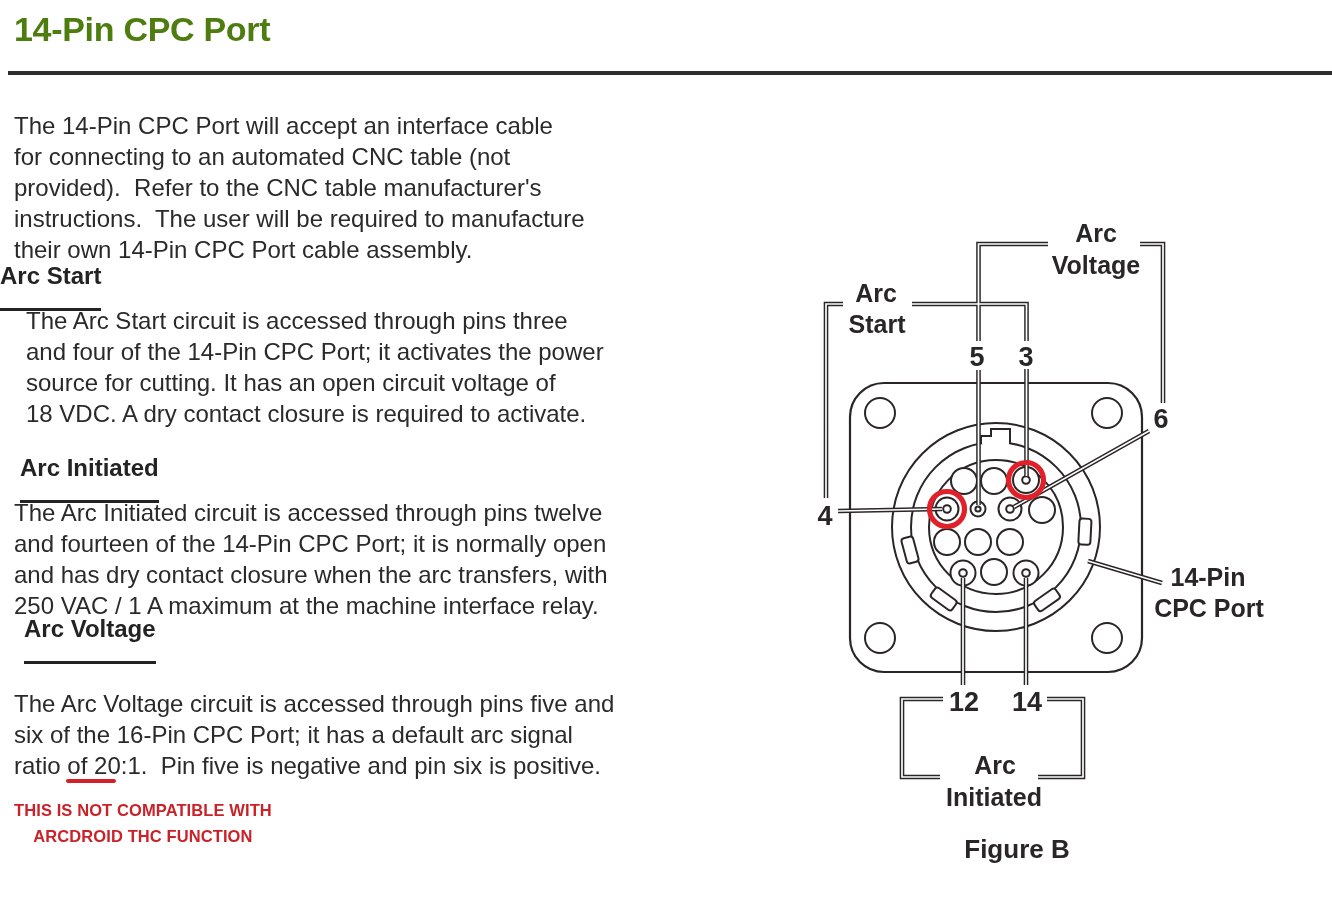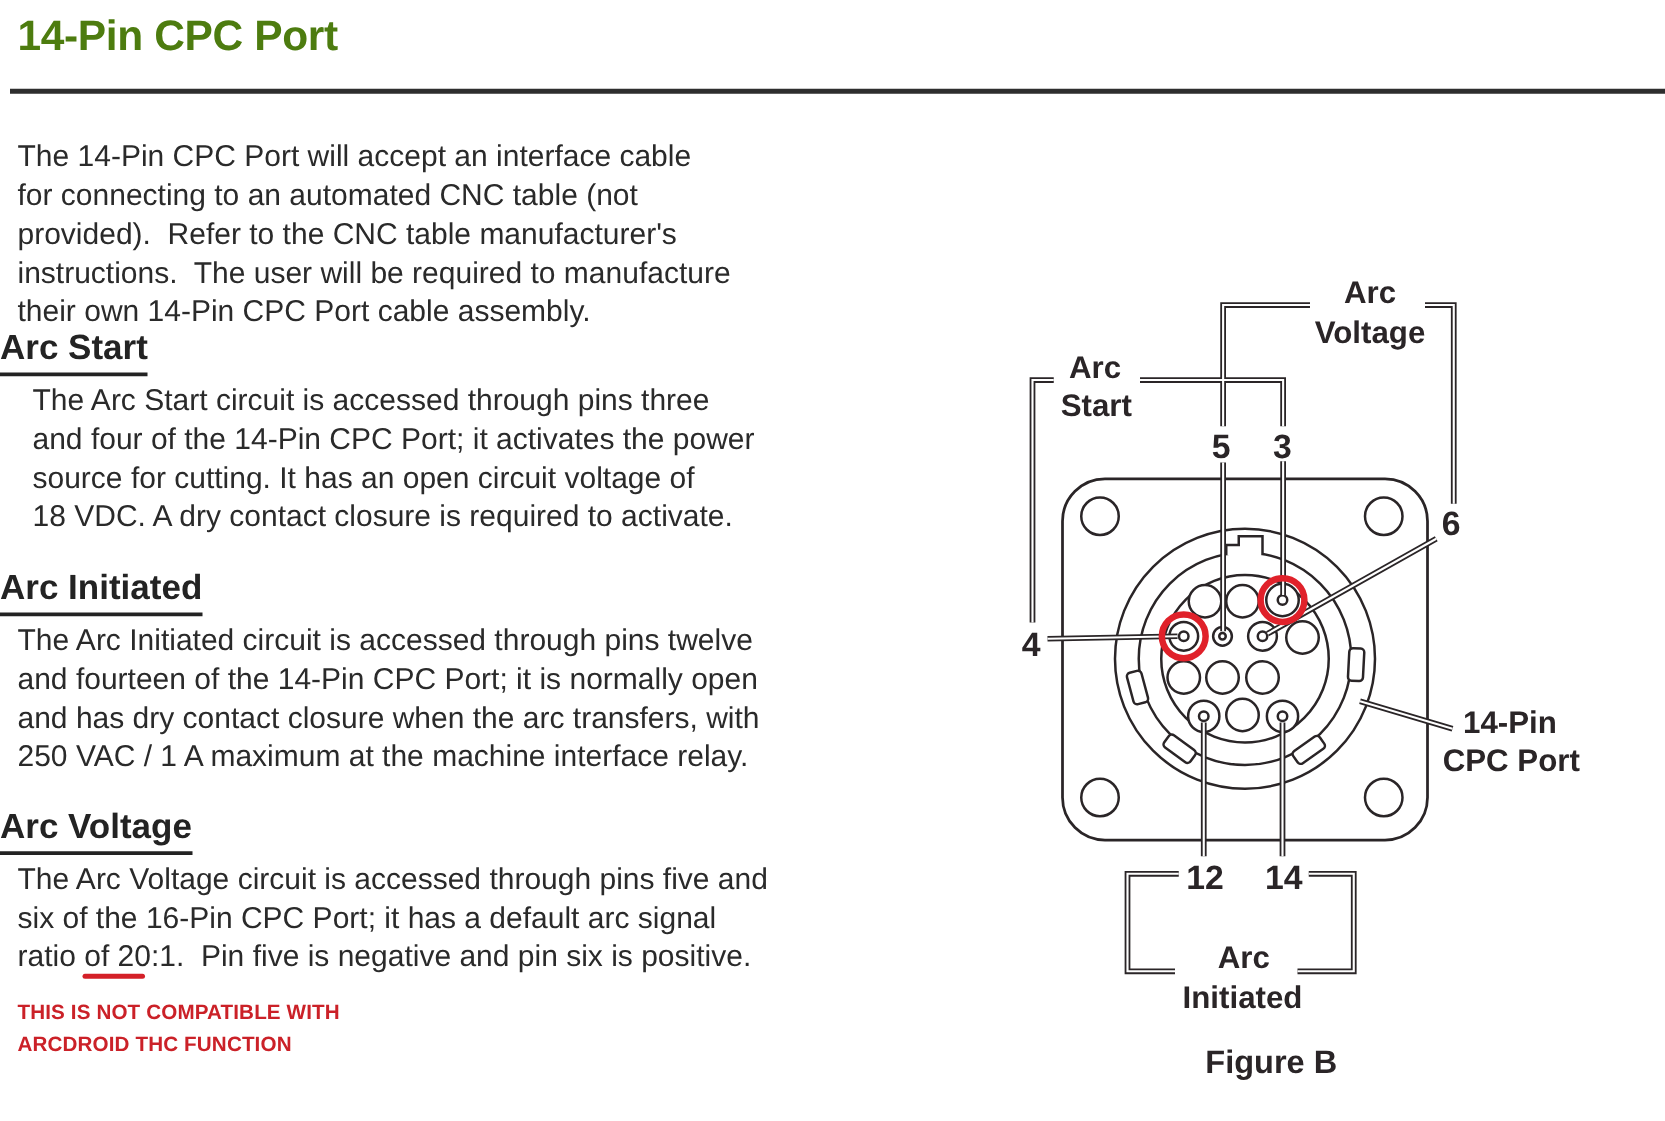--- a/index.html
+++ b/index.html
@@ -7,34 +7,34 @@
     width:1332px;height:897px;position:relative;background:#ffffff;
     font-family:"Liberation Sans", sans-serif;color:#272727;overflow:hidden;
   }
   .abs{position:absolute;}
   #title{left:14px;top:10px;font-size:34px;font-weight:bold;color:#4d7c0f;letter-spacing:-0.3px;}
   #rule{left:8px;top:71px;width:1324px;height:4px;background:#2e2e2e;}
   .para{
     left:14px;font-size:24px;line-height:31px;white-space:pre-wrap;color:#2a2a2a;width:720px;
   }
   .heading{
-    left:14px;font-size:28px;font-weight:bold;color:#232323;
-    border-bottom:3px solid #232323;display:inline-block;padding-bottom:4px;
+    left:14px;font-size:24px;font-weight:bold;color:#232323;
+    border-bottom:3px solid #232323;display:inline-block;padding-bottom:18px;
   }
   #p-intro{top:83px;margin-top:27px;}
   #h-arc-start{top:262px;}
   #p-arc-start{top:305px;margin-left:12px;}
-  #h-arc-initiated{top:454px;}
+  #h-arc-initiated{top:454px;margin-left:20px;}
   #p-arc-initiated{top:497px;}
-  #h-arc-voltage{top:645px;}
+  #h-arc-voltage{top:615px;margin-left:24px;}
   #p-arc-voltage{top:688px;}
   #ratio-underline{left:66px;top:779px;width:50px;height:4px;background:#d42028;border-radius:2px;}
   #warning{
     left:14px;top:797px;font-size:16.5px;line-height:26px;font-weight:bold;
-    color:#cb2128;white-space:pre-wrap;letter-spacing:0.1px;
+    color:#cb2128;white-space:pre-wrap;letter-spacing:0.1px;text-align:center;
   }
   #diagram{left:780px;top:210px;}
   svg text{
     font-family:"Liberation Sans", sans-serif;font-weight:bold;fill:#2a2527;
   }
   .lbl{font-size:25px;}
   .num{font-size:27px;}
   .cap{font-size:26px;}
 </style>
 </head>

